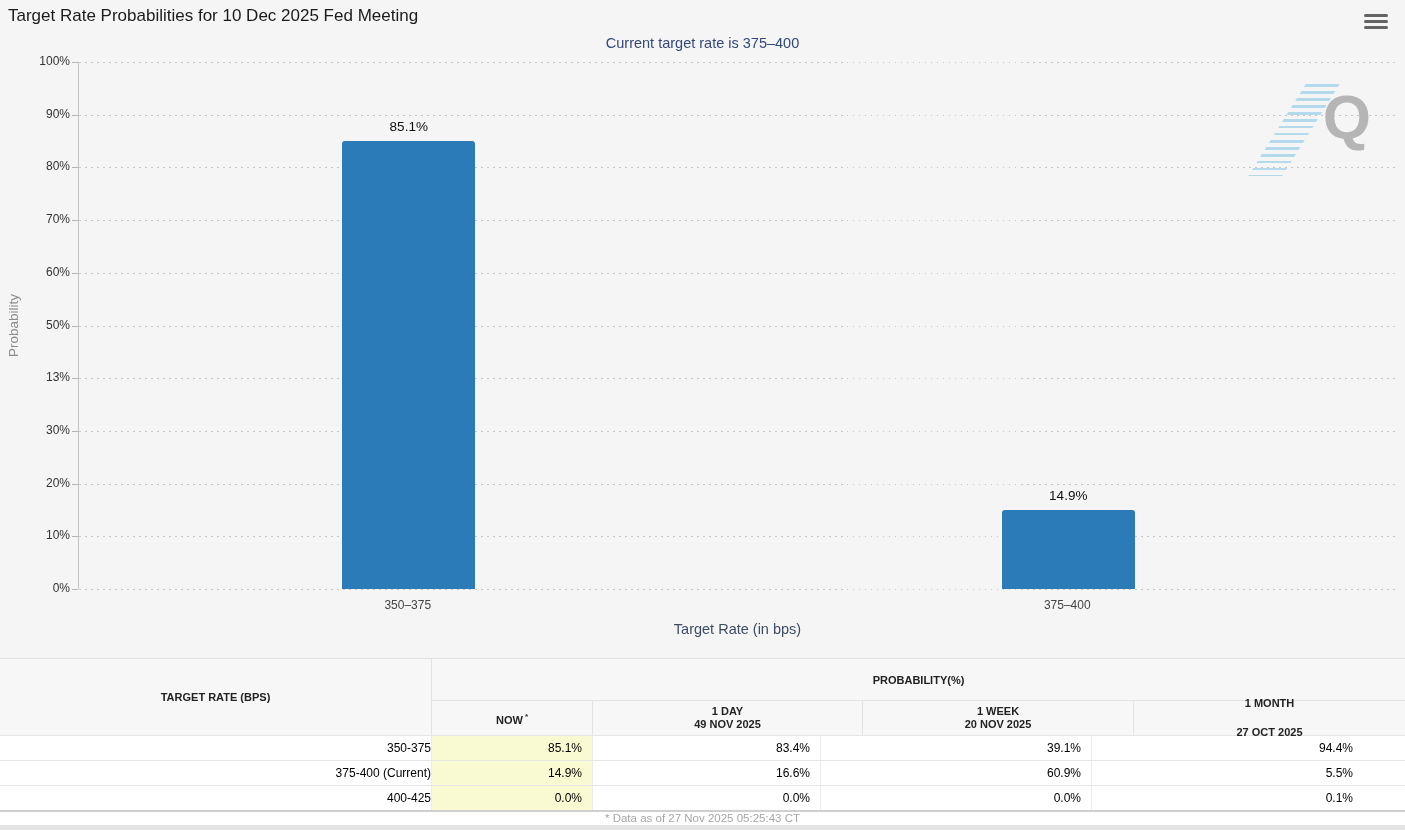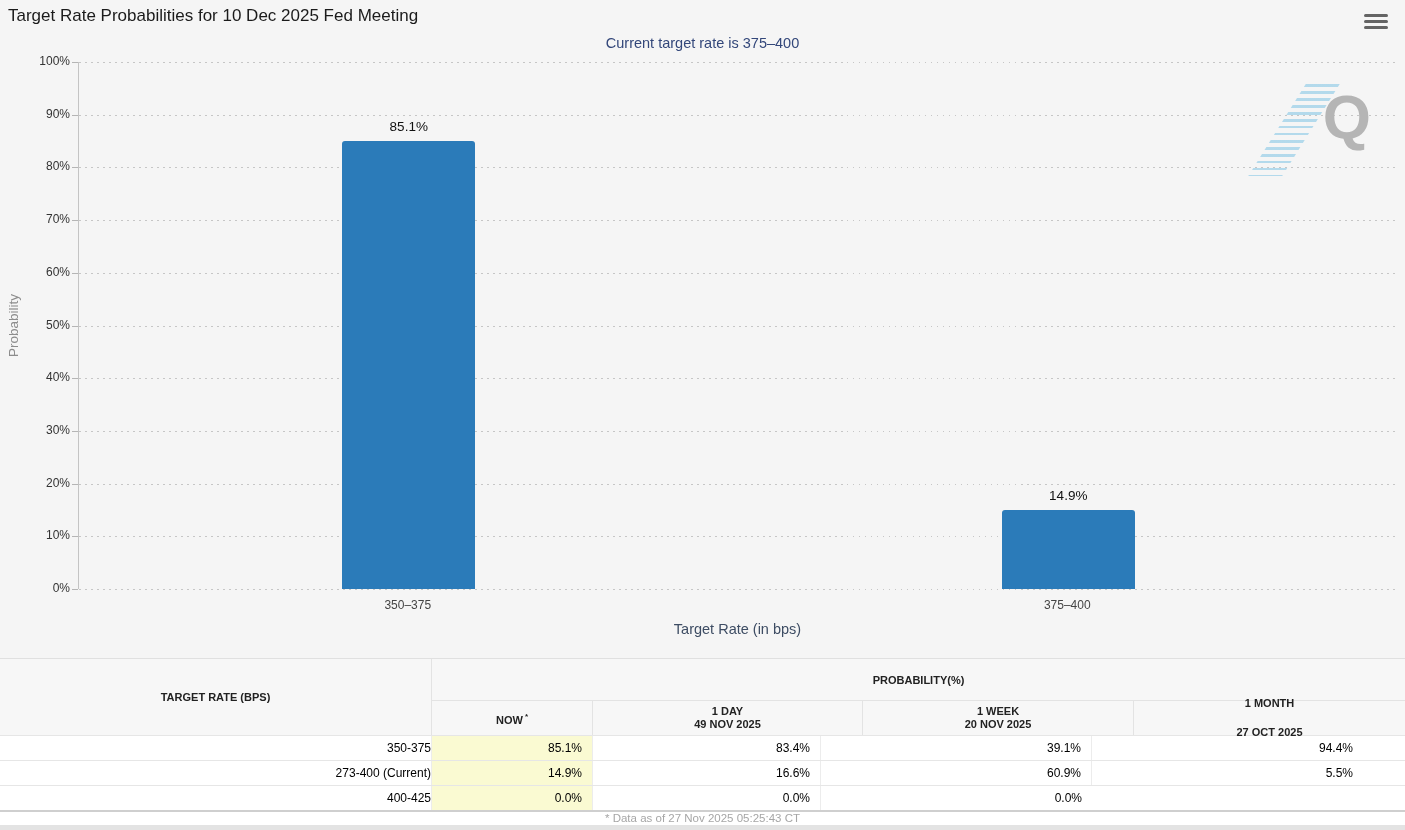--- a/index.html
+++ b/index.html
@@ -99,21 +99,21 @@
     <div class="ytick-label" style="top: 106.7px;">90%</div>
     <div class="ytick-mark" style="top: 167.4px;"></div>
     <div class="ytick-label" style="top: 159.4px;">80%</div>
     <div class="ytick-mark" style="top: 220.1px;"></div>
     <div class="ytick-label" style="top: 212.1px;">70%</div>
     <div class="ytick-mark" style="top: 272.8px;"></div>
     <div class="ytick-label" style="top: 264.8px;">60%</div>
     <div class="ytick-mark" style="top: 325.5px;"></div>
     <div class="ytick-label" style="top: 317.5px;">50%</div>
     <div class="ytick-mark" style="top: 378.2px;"></div>
-    <div class="ytick-label" style="top: 370.2px;">40%</div>
+    <div class="ytick-label" style="top: 370.2px;">13%</div>
     <div class="ytick-mark" style="top: 430.9px;"></div>
     <div class="ytick-label" style="top: 422.9px;">30%</div>
     <div class="ytick-mark" style="top: 483.6px;"></div>
     <div class="ytick-label" style="top: 475.6px;">20%</div>
     <div class="ytick-mark" style="top: 536.3px;"></div>
     <div class="ytick-label" style="top: 528.3px;">10%</div>
     <div class="ytick-mark" style="top: 589px;"></div>
     <div class="ytick-label" style="top: 581px;">0%</div>
     <div class="xcat-label" style="left: 341.25px;">350–375</div>
     <div class="xcat-label" style="left: 1000.75px;">375–400</div>
@@ -145,29 +145,30 @@
   </div>
   <div class="tbody">
       <div class="tr">
         <div class="td-rate">350-375</div>
         <div class="td td-now">85.1%</div>
         <div class="td td-day">83.4%</div>
         <div class="td td-week">39.1%</div>
         <div class="td td-month">94.4%</div>
       </div>
       <div class="tr">
-        <div class="td-rate">273-400 (Current)</div>
+        <div class="td-rate">375-400 (Current)</div>
         <div class="td td-now">14.9%</div>
         <div class="td td-day">16.6%</div>
         <div class="td td-week">60.9%</div>
         <div class="td td-month">5.5%</div>
       </div>
       <div class="tr">
         <div class="td-rate">400-425</div>
         <div class="td td-now">0.0%</div>
         <div class="td td-day">0.0%</div>
         <div class="td td-week">0.0%</div>
+        <div class="td td-month">0.1%</div>
       </div>
     </div>
 </div>
 
 <div class="footnote">* Data as of 27 Nov 2025 05:25:43 CT</div>
 <div class="scroll-strip"></div>
 
 </body></html>

